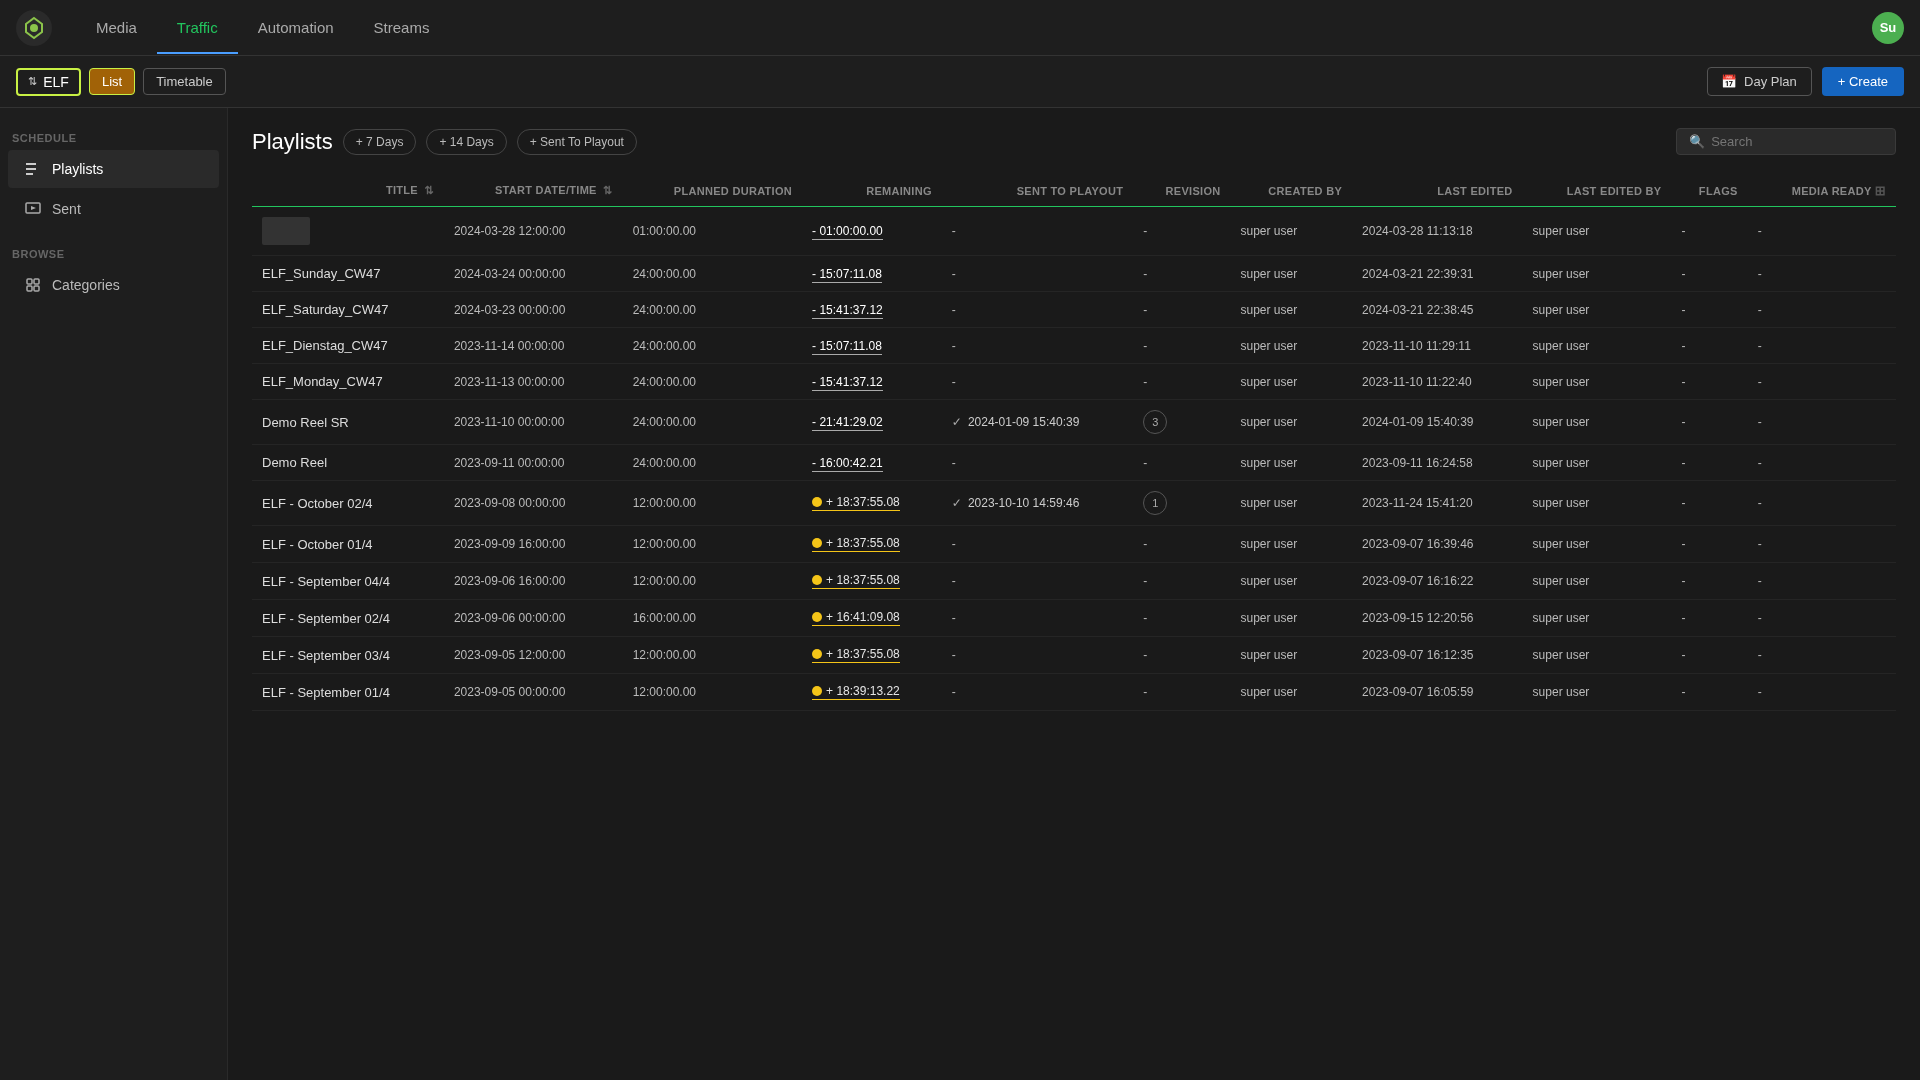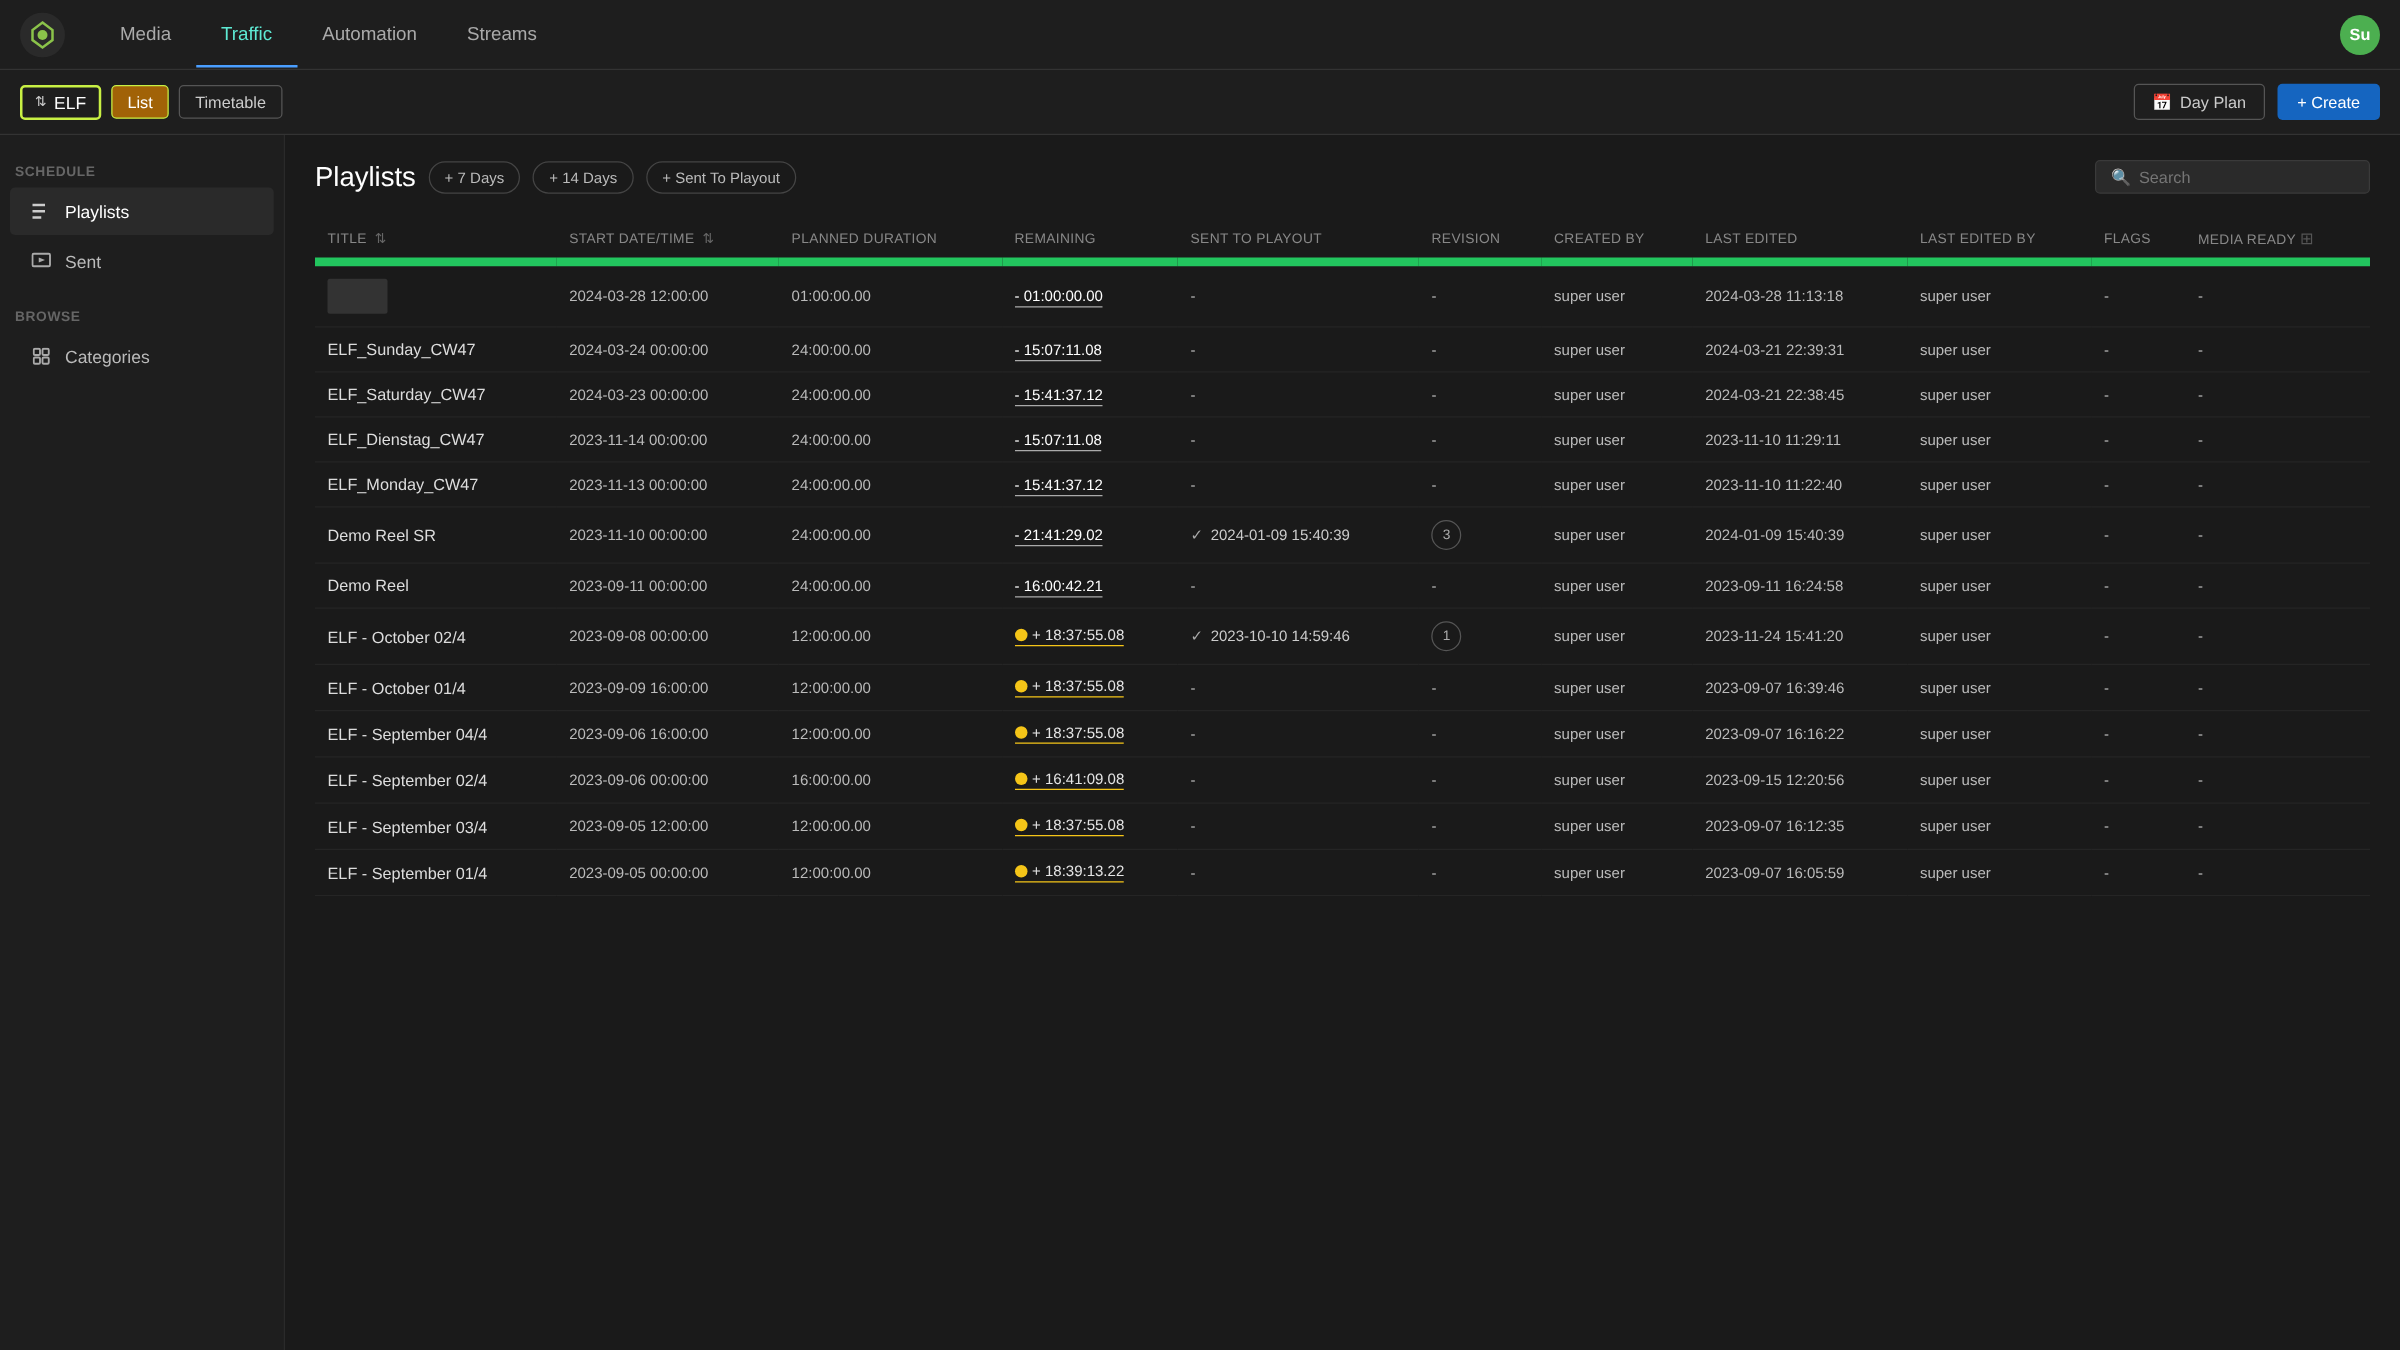--- a/index.html
+++ b/index.html
@@ -35,21 +35,21 @@
       flex: 1;
     }
     .nav-item {
       padding: 18px 20px;
       color: #aaa;
       cursor: pointer;
       font-size: 15px;
       position: relative;
     }
     .nav-item.active {
-      color: #5eead4;
+      color: #22c55e;
     }
     .nav-item.active::after {
       content: '';
       position: absolute;
       bottom: 0;
       left: 0;
       right: 0;
       height: 2px;
       background: #4a9eff;
     }
@@ -239,26 +239,26 @@
     .table-container {
       width: 100%;
       overflow-x: auto;
     }
     table {
       width: 100%;
       border-collapse: collapse;
       font-size: 12px;
     }
     thead th {
-      text-align: left;
+      text-align: right;
       padding: 8px 10px;
       color: #888;
-      font-weight: 400;
+      font-weight: 700;
       font-size: 11px;
-      border-bottom: 7px solid #22c55e;
+      border-bottom: 1px solid #22c55e;
       white-space: nowrap;
       letter-spacing: 0.3px;
     }
     thead th .sort-icon { color: #666; margin-left: 3px; }
     tbody tr {
       border-bottom: 1px solid #252525;
     }
     tbody td {
       padding: 10px 10px;
       color: #bbb;

